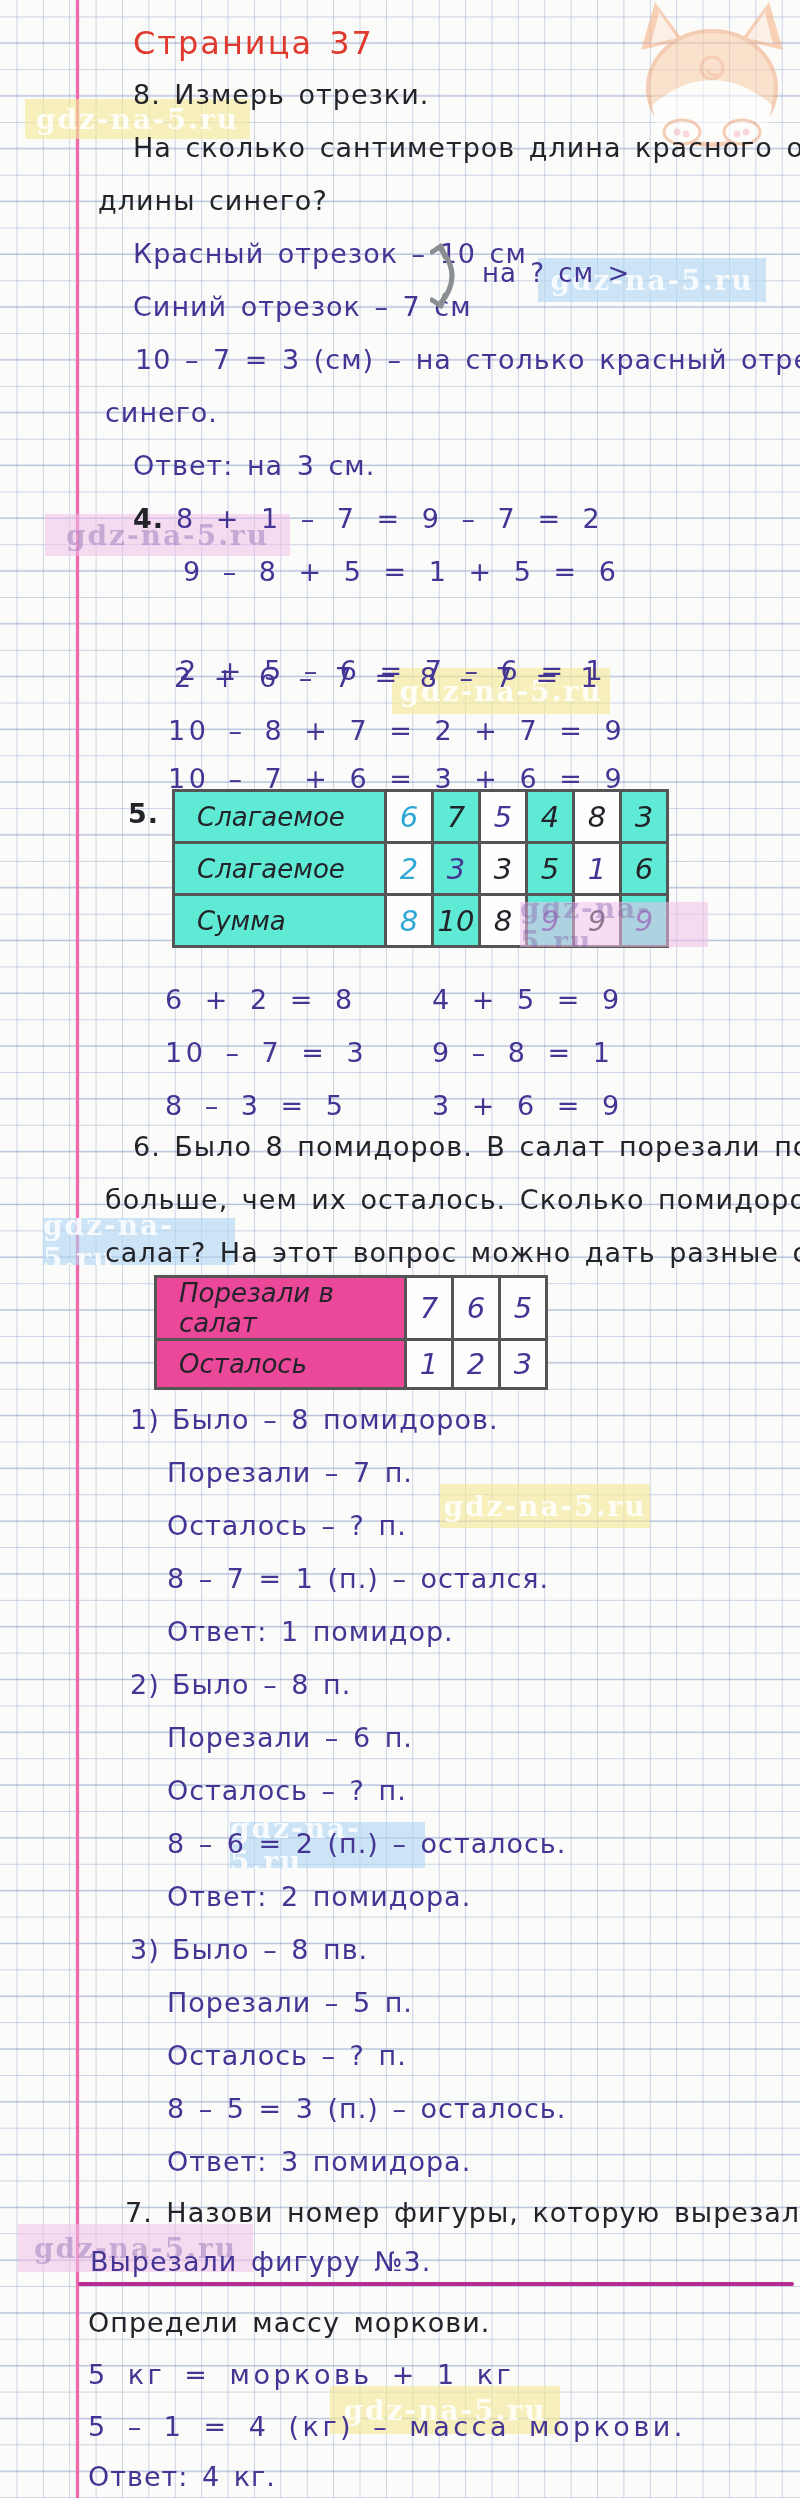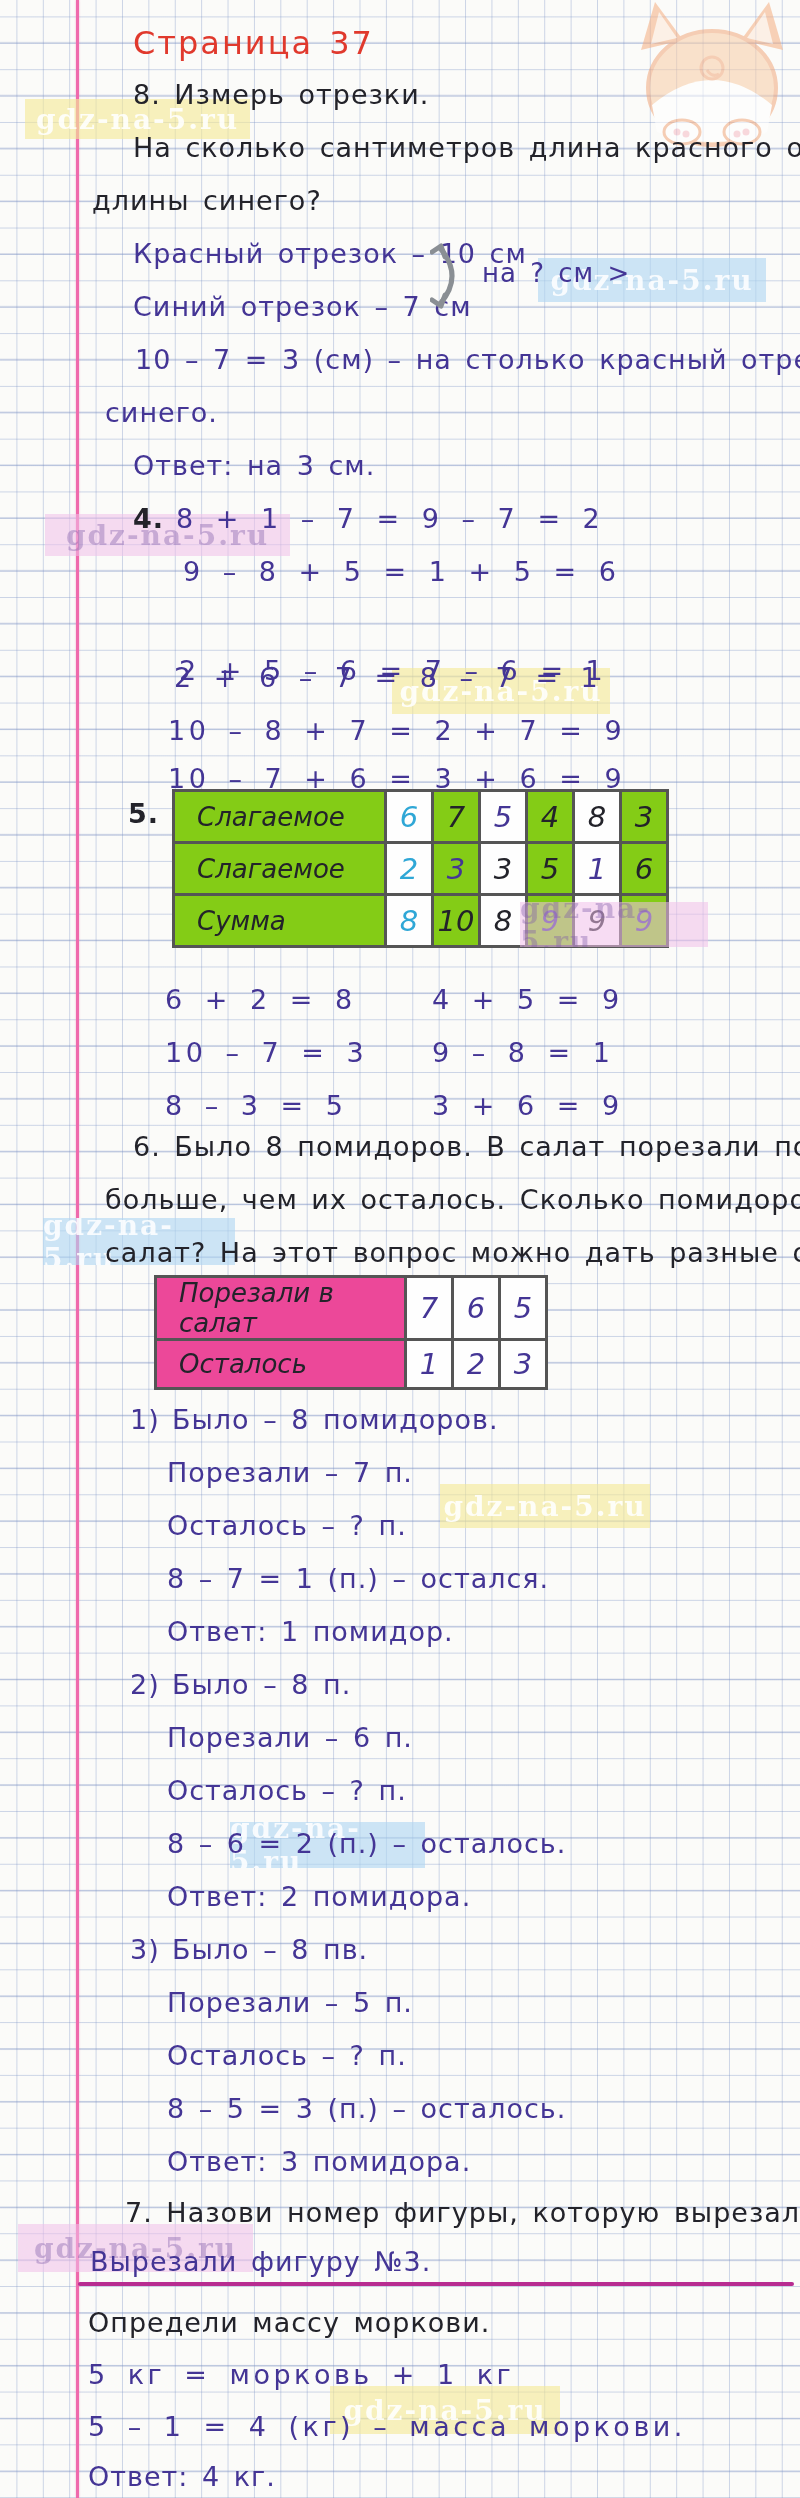--- a/index.html
+++ b/index.html
@@ -26,21 +26,21 @@
   .eq{letter-spacing:3.5px;word-spacing:7px;}
   .ink-black{color:#23232a;}
   .ink-purple{color:#443595;}
   .ink-cyan{color:#2fa7d6;}
   .title{color:#e0392d;font-size:32px;letter-spacing:2px;}
 
   
   .wtable{position:absolute;border:3px solid #555;border-collapse:collapse;}
   .wtable td{border:3px solid #555;padding:0;text-align:center;vertical-align:middle;
              font-style:italic;font-size:29px;}
-  .c-olive{background:#84cc16;}
+  .c-olive{background:#5eead4;}
   .c-yellow{background:#ec4899;}
   .c-white{background:#fefefe;}
   .rowlabel{text-align:left !important;padding-left:22px !important;font-size:26px !important;color:#23232a;}
 
   
   .wm{position:absolute;display:flex;align-items:center;justify-content:center;
       font-family:"DejaVu Serif",serif;font-weight:bold;font-size:28px;letter-spacing:2px;
       overflow:hidden;}
   .wm-yellow{background:rgba(244,233,150,0.62);color:rgba(255,255,255,0.88);}
   .wm-blue{background:rgba(173,214,242,0.60);color:rgba(255,255,255,0.85);}
@@ -98,21 +98,21 @@
     <span>gdz-na-5.ru</span>
   </div>
 <div class="wm wm-yellow" style="left:330px;top:2386px;width:230px;height:48px;">
     <span>gdz-na-5.ru</span>
   </div>
 
 <div class="ln title" style="left:133px;top:26px;">Страница 37</div>
 
 <div class="ln ink-black" style="left:133px;top:78px;">8. Измерь отрезки.</div>
 <div class="ln ink-black" style="left:133px;top:131px;">На сколько сантиметров длина красного отрезка больше</div>
-<div class="ln ink-black" style="left:92px;top:184px;">длины синего?</div>
+<div class="ln ink-black" style="left:98px;top:184px;">длины синего?</div>
 <div class="ln ink-purple" style="left:133px;top:237px;">Красный отрезок – 10 см</div>
 <div class="ln ink-purple" style="left:133px;top:290px;">Синий отрезок – 7 см</div>
 
 <svg style="position:absolute;left:430px;top:236px;" width="46" height="80" viewBox="0 0 46 80">
   <path d="M10,12 Q34,40 10,68" stroke="#8a8f94" stroke-width="5" fill="none" stroke-linecap="round"></path>
   <path d="M2,16 L11,10 L15,21" fill="none" stroke="#8a8f94" stroke-width="5" stroke-linecap="round" stroke-linejoin="round"></path>
   <path d="M2,64 L11,70 L15,59" fill="none" stroke="#8a8f94" stroke-width="5" stroke-linecap="round" stroke-linejoin="round"></path>
 </svg>
 <div class="ln ink-purple arrow-label" style="left:482px;top:256px;">на ? см &gt;</div>
 

